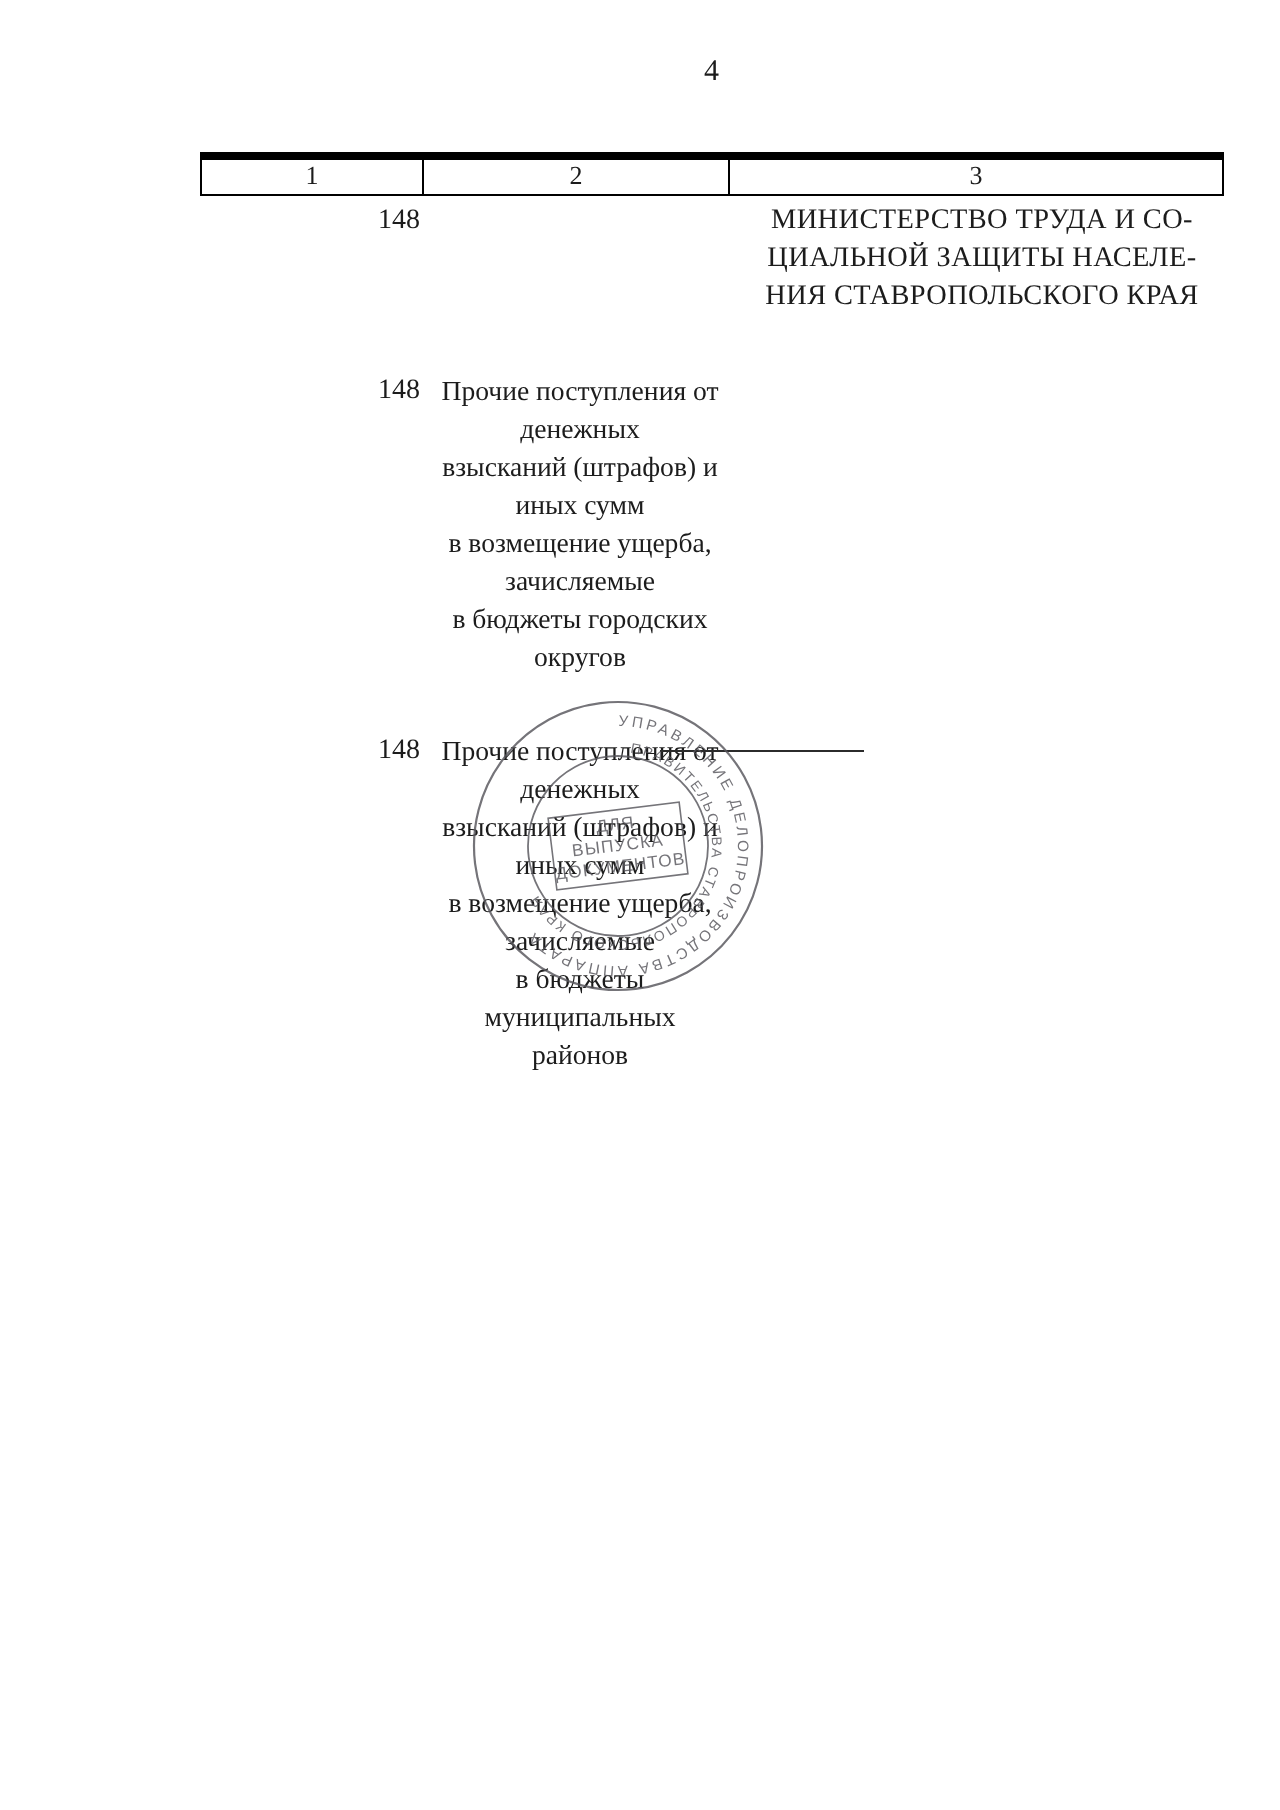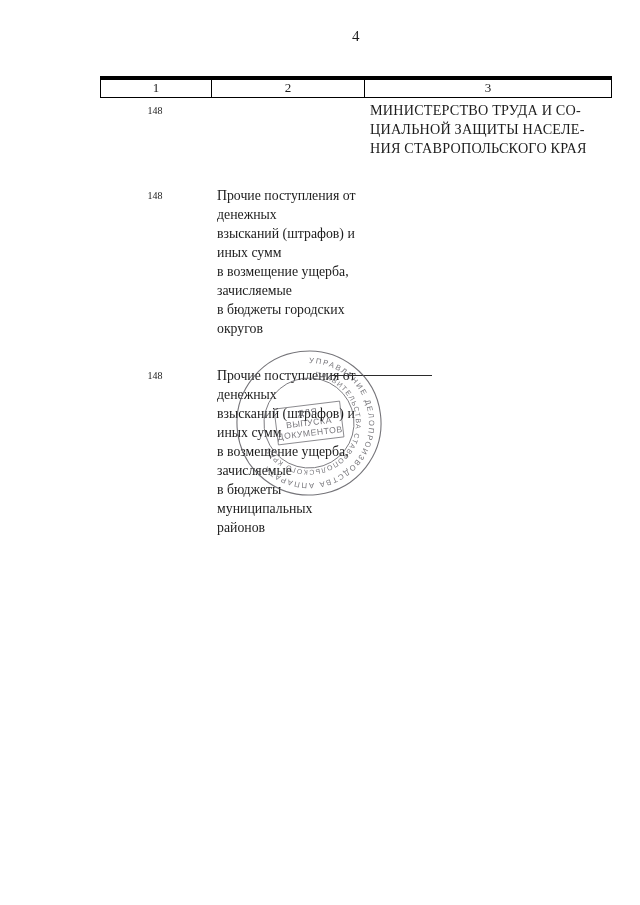--- a/index.html
+++ b/index.html
@@ -52,36 +52,37 @@
     padding-top: 3px;
   }
   .trow {
     display: grid;
     grid-template-columns: 110px 153px 1fr;
     margin-bottom: 28px;
     align-items: start;
   }
   .trow:last-child { margin-bottom: 0; }
   .cell-code {
-    text-align: center;
-    font-size: 10px;
+    text-align: right;
+    font-size: 14px;
     line-height: 19px;
   }
   .cell-kbk {
     font-size: 13.5px;
     line-height: 19px;
     padding-left: 12px;
     letter-spacing: 0.3px;
     white-space: nowrap;
   }
   .cell-name {
     font-size: 13.8px;
     line-height: 19px;
     padding-left: 7px;
     white-space: pre-line;
+    text-align: center;
   }
   .row-ministry .cell-name {
     font-size: 14.2px;
     letter-spacing: 0.2px;
   }
   
   .signature-line {
     position: absolute;
     left: 330px;
     top: 375px;

